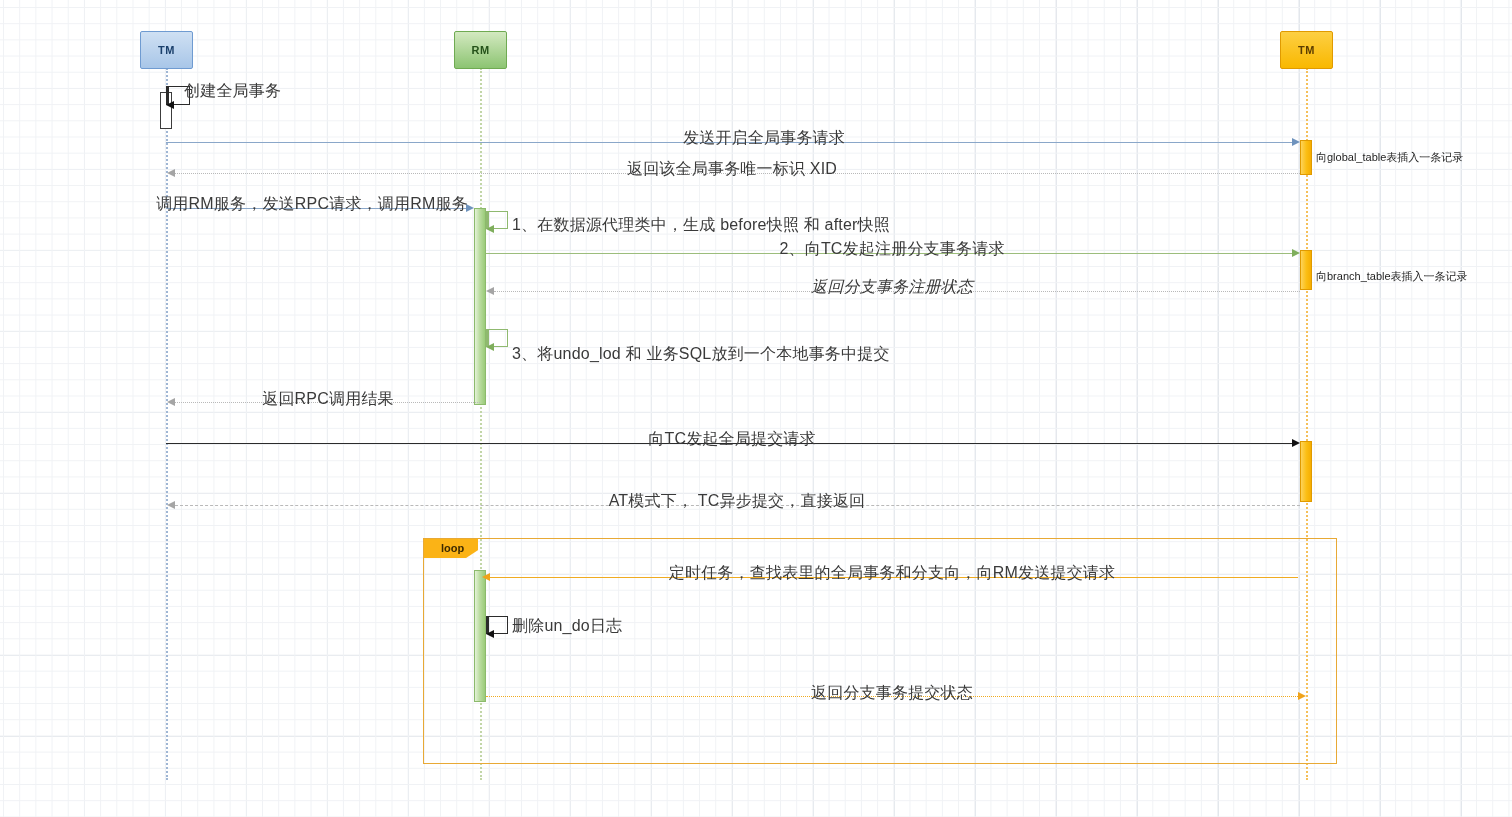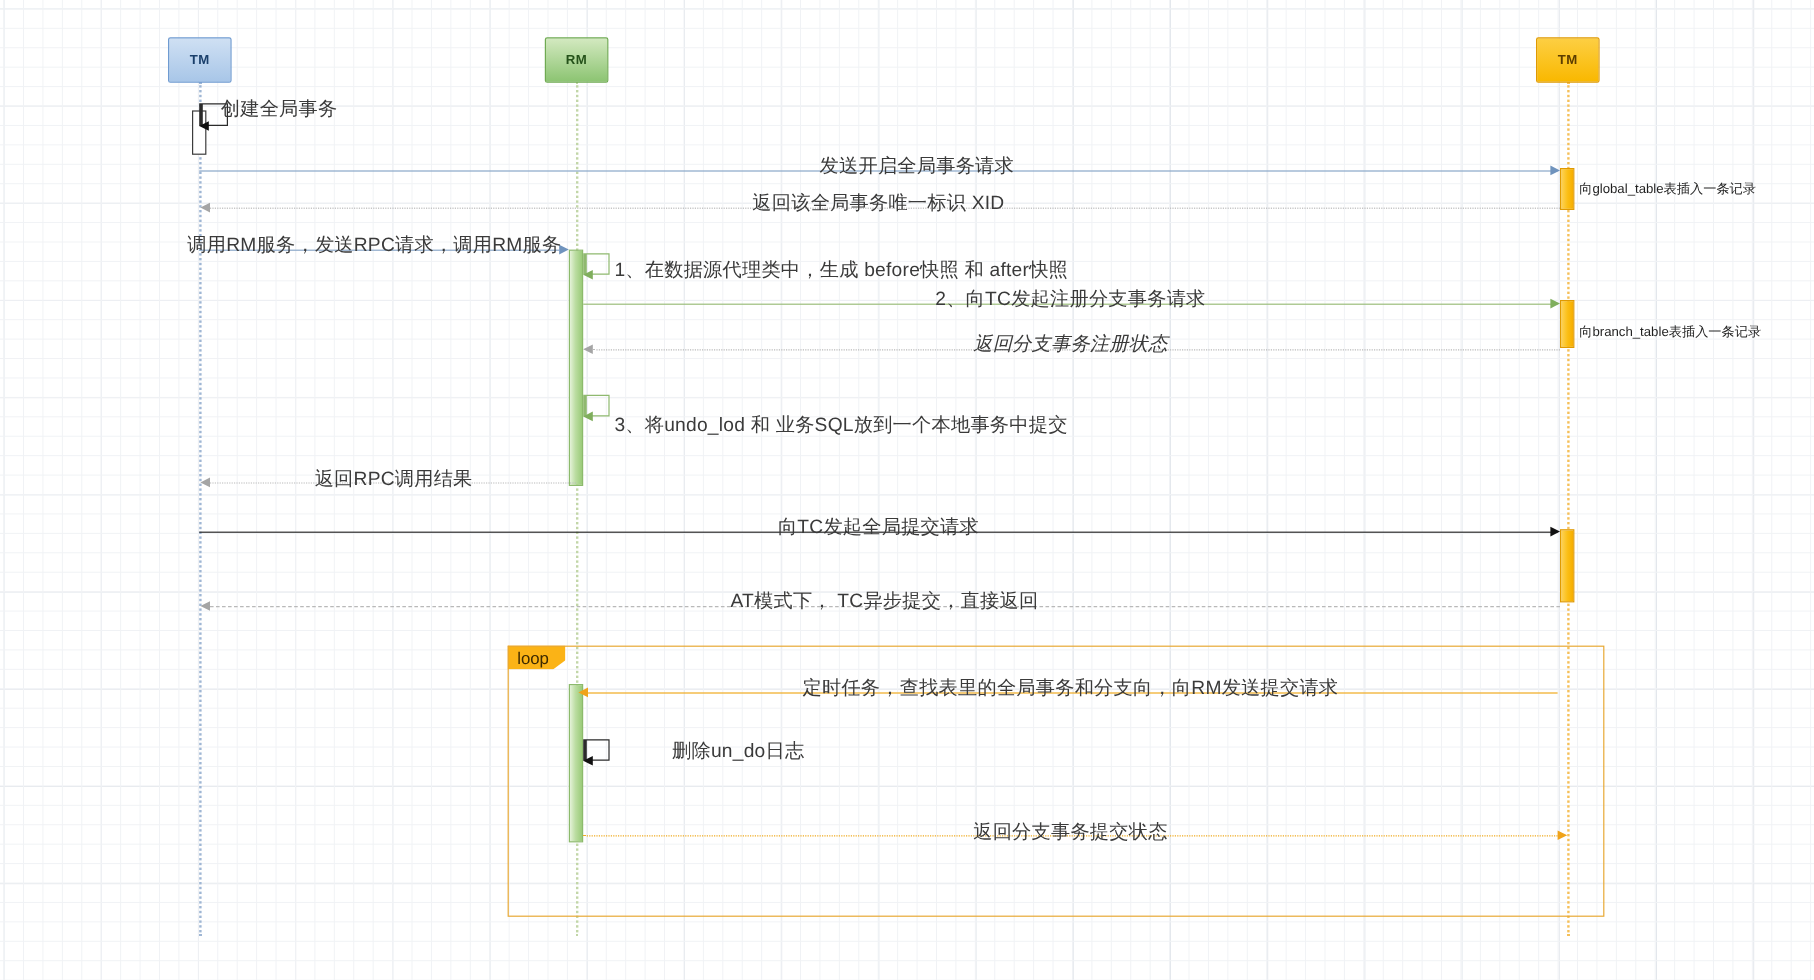--- a/index.html
+++ b/index.html
@@ -157,23 +157,23 @@
   .frag {
     position: absolute;
     box-sizing: border-box;
     border: 1.5px solid #e8a935;
     background: transparent;
   }
   .frag-tab {
     position: absolute;
     background: #fbb316;
     color: #3d2a00;
-    font-size: 14px;
-    font-weight: 400;
-    padding: 3px 14px 3px 7px;
+    font-size: 11px;
+    font-weight: 700;
+    padding: 3px 14px 3px 17px;
     line-height: 13px;
     border-top: 1px solid #e8a935;
     border-left: 1px solid #e8a935;
     clip-path: polygon(0 0, 100% 0, 100% 60%, 78% 100%, 0 100%);
   }
 
   
   .watermark {
     position: absolute;
     font-size: 17px;
@@ -260,21 +260,21 @@
   <div class="frag-tab" style="left:423px; top:538px;">
     <span>loop</span>
   </div>
 
   <div class="msg solid c-orange" style="left:486px; top:577px; width:812px;"></div>
   <div class="arrow left a-orange" style="left:482px; top:573px;"></div>
   <div class="msg-label center" style="left:892px; top:563px;">定时任务，查找表里的全局事务和分支向，向RM发送提交请求</div>
 
   <div class="selfcall c-dark" style="left:486px; top:616px; width:22px; height:18px;"></div>
   <div class="arrow left a-dark" style="left:486px; top:630px;"></div>
-  <div class="msg-label" style="left:512px; top:616px;margin-left:48px;">删除un_do日志</div>
+  <div class="msg-label" style="left:512px; top:616px;">删除un_do日志</div>
 
   <div class="msg dotted c-orange" style="left:486px; top:696px; width:812px;"></div>
   <div class="arrow right a-orange" style="left:1298px; top:692px;"></div>
   <div class="msg-label center" style="left:892px; top:683px;">返回分支事务提交状态</div>
 
   <div class="watermark" style="left:1324px; top:814px;">@稀土掘金技术社区</div>
 
 </div>
 
 </body></html>

